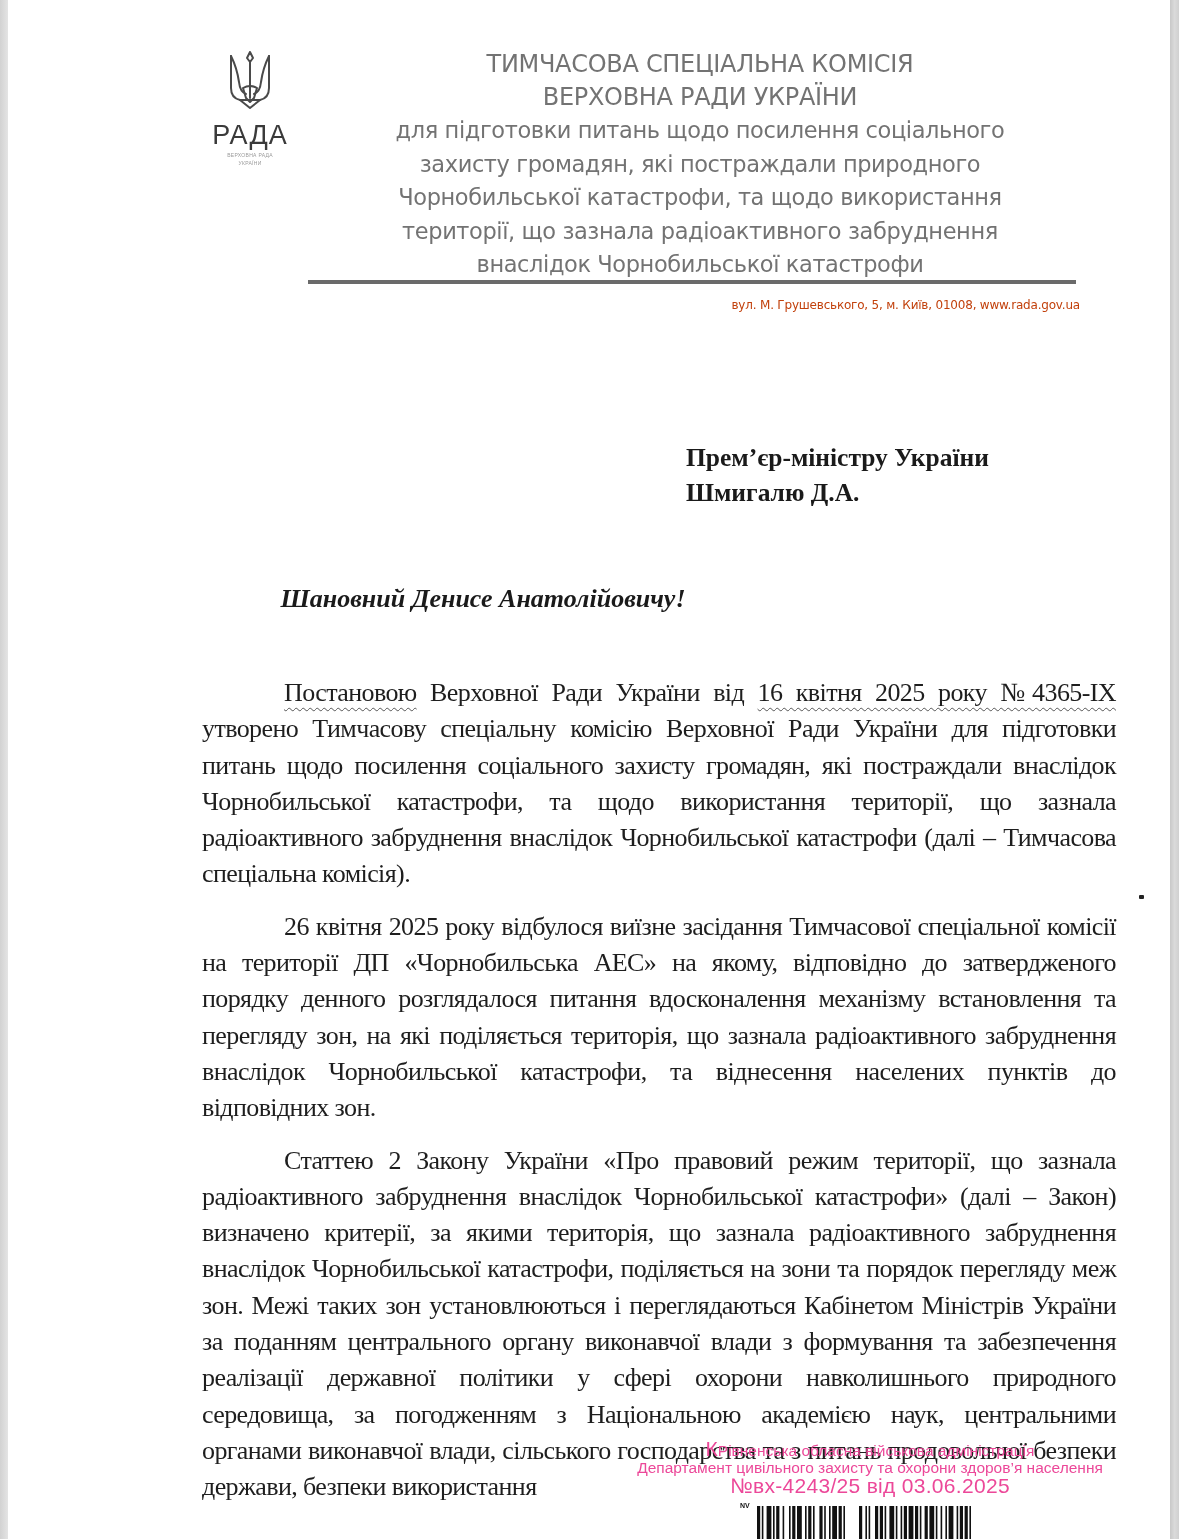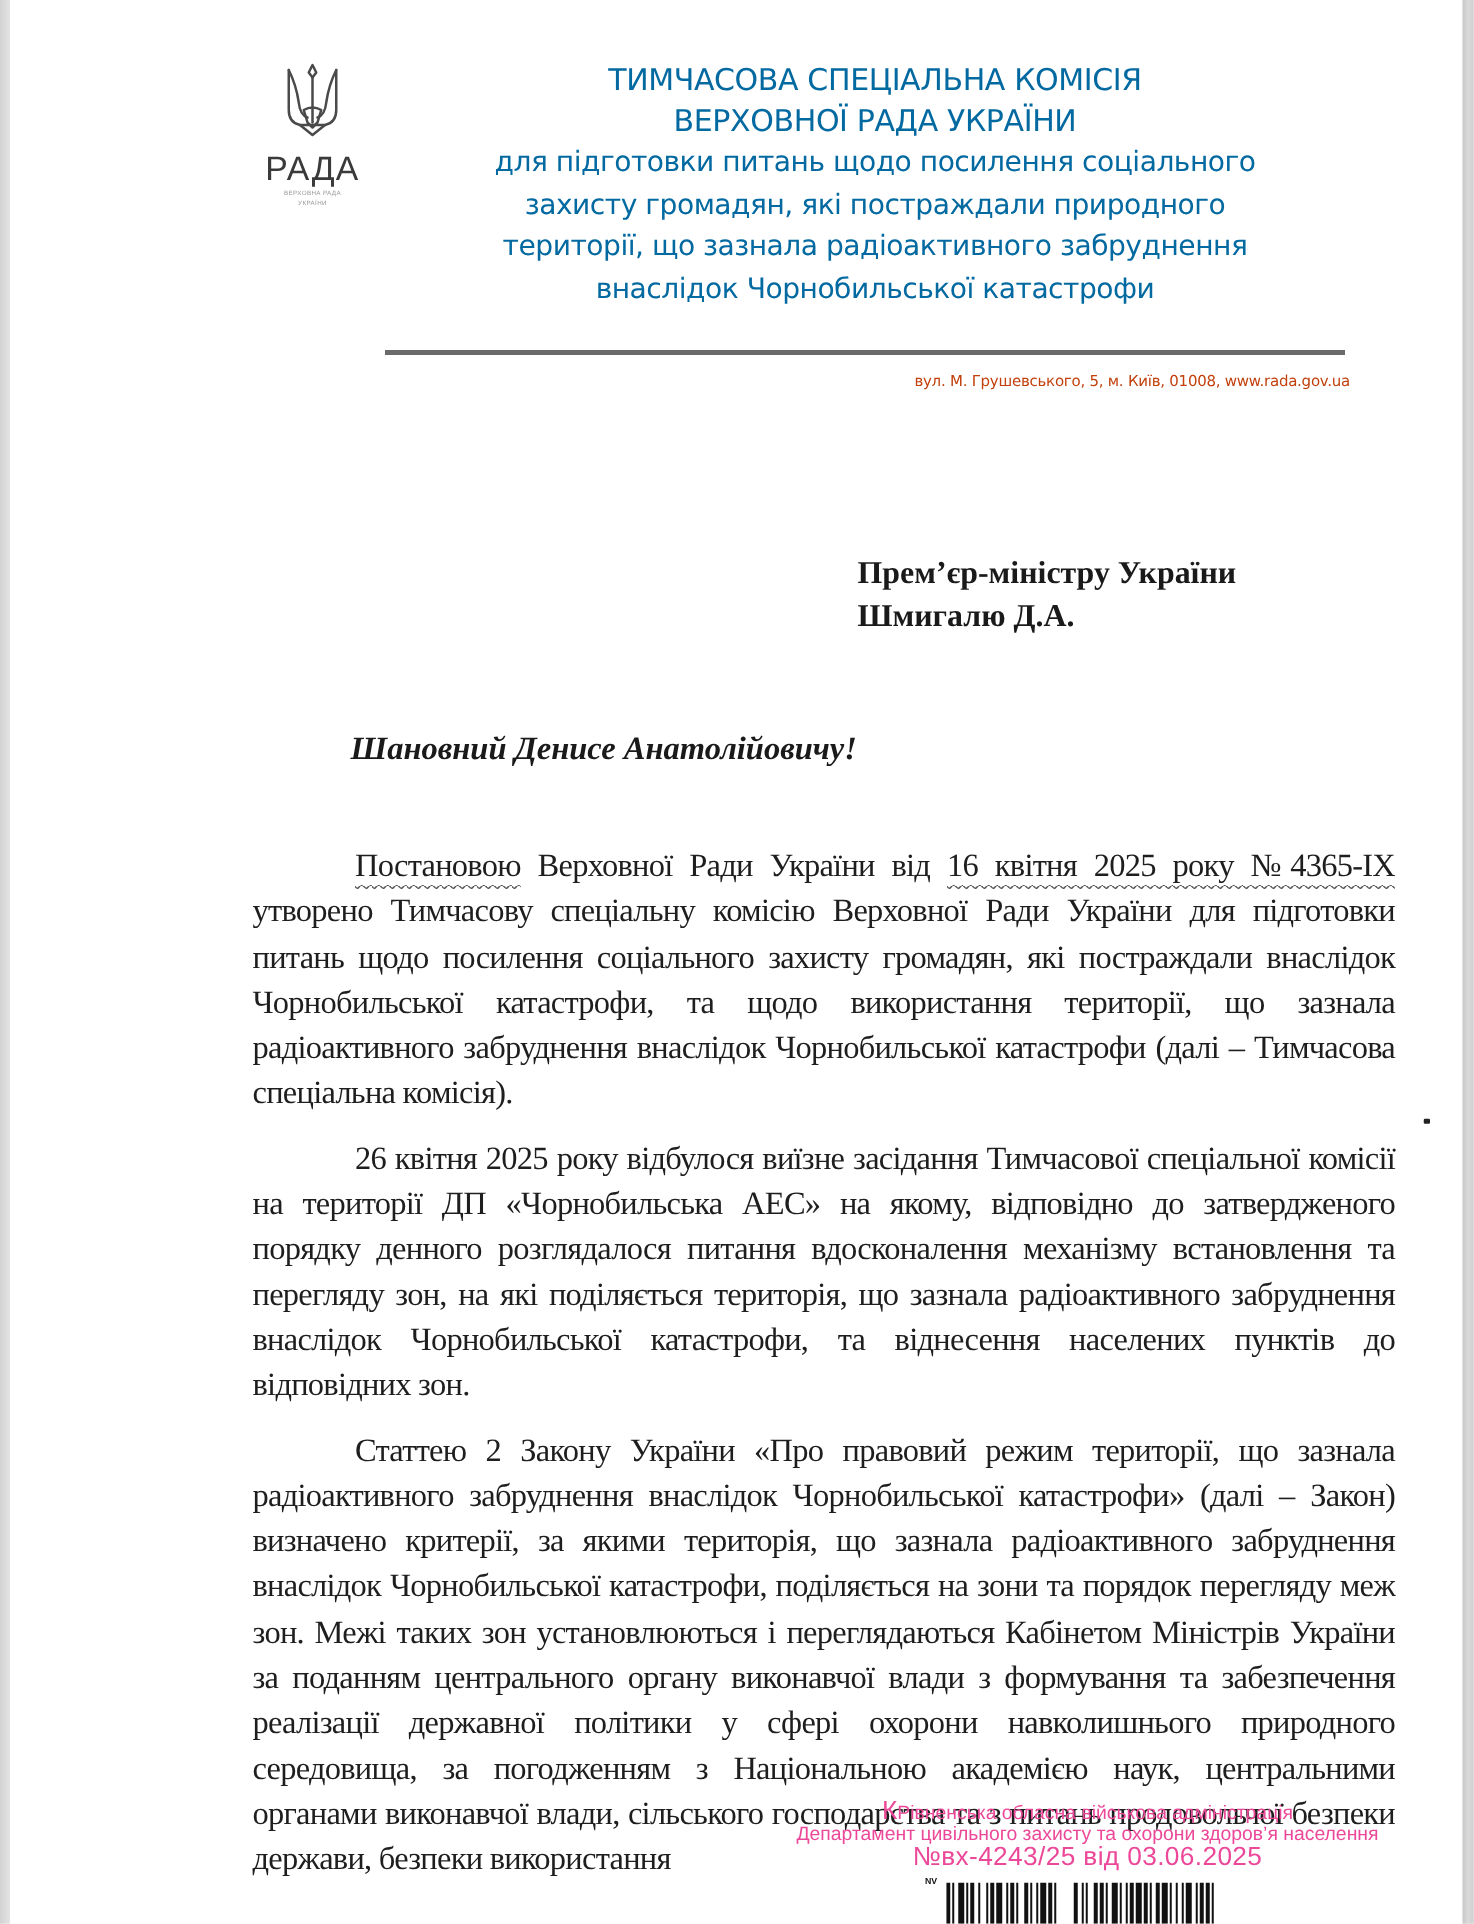--- a/index.html
+++ b/index.html
@@ -23,21 +23,21 @@
   .logo-word {
     font-family: "Liberation Sans", sans-serif; font-size: 27px; letter-spacing: 1px;
     color: #3a3a3a; margin-top: 4px; line-height: 30px;
   }
   .logo-sub {
     font-family: "Liberation Sans", sans-serif; font-size: 5px; color: #9a9a9a;
     line-height: 6px; letter-spacing: 0.3px; margin-top: 2px;
   }
   .head {
     position: absolute; left: 320px; top: 48px; width: 760px; text-align: center;
-    font-family: "DejaVu Sans", sans-serif; color: #0369a1;
+    font-family: "DejaVu Sans", sans-serif; color: #737373;
   }
   .head .line1, .head .line2 { font-size: 24px; line-height: 33px; letter-spacing: -0.3px; }
   .head .sub { font-size: 22.5px; line-height: 33.5px; letter-spacing: -0.4px; margin-top: 0; }
   .rule {
     position: absolute; left: 308px; top: 280px; width: 768px; height: 4px;
     background: #6a6a6a;
   }
   .address {
     position: absolute; left: 320px; top: 298px; width: 760px; text-align: right;
     font-family: "DejaVu Sans", sans-serif; font-size: 12px; color: #c2410c; letter-spacing: -0.2px;
@@ -99,23 +99,24 @@
       <line x1="14" y1="52" x2="34" y2="52"></line>
     </g>
   </svg>
   <div class="logo-word">РАДА</div>
   <div class="logo-sub">ВЕРХОВНА РАДА</div>
   <div class="logo-sub">УКРАЇНИ</div>
 </div>
 
 <div class="head">
   <div class="line1">ТИМЧАСОВА СПЕЦІАЛЬНА КОМІСІЯ</div>
-  <div class="line2">ВЕРХОВНОЇ РАДА УКРАЇНИ</div>
+  <div class="line2">ВЕРХОВНА РАДИ УКРАЇНИ</div>
   <div class="sub">для підготовки питань щодо посилення соціального</div>
   <div class="sub">захисту громадян, які постраждали природного</div>
+  <div class="sub">Чорнобильської катастрофи, та щодо використання</div>
   <div class="sub">території, що зазнала радіоактивного забруднення</div>
   <div class="sub">внаслідок Чорнобильської катастрофи</div>
 </div>
 <div class="rule"></div>
 <div class="address">вул. М. Грушевського, 5, м. Київ, 01008,  www.rada.gov.ua</div>
 
 <div class="addressee">
   <div>Прем’єр-міністру України</div>
   <div>Шмигалю Д.А.</div>
 </div>

